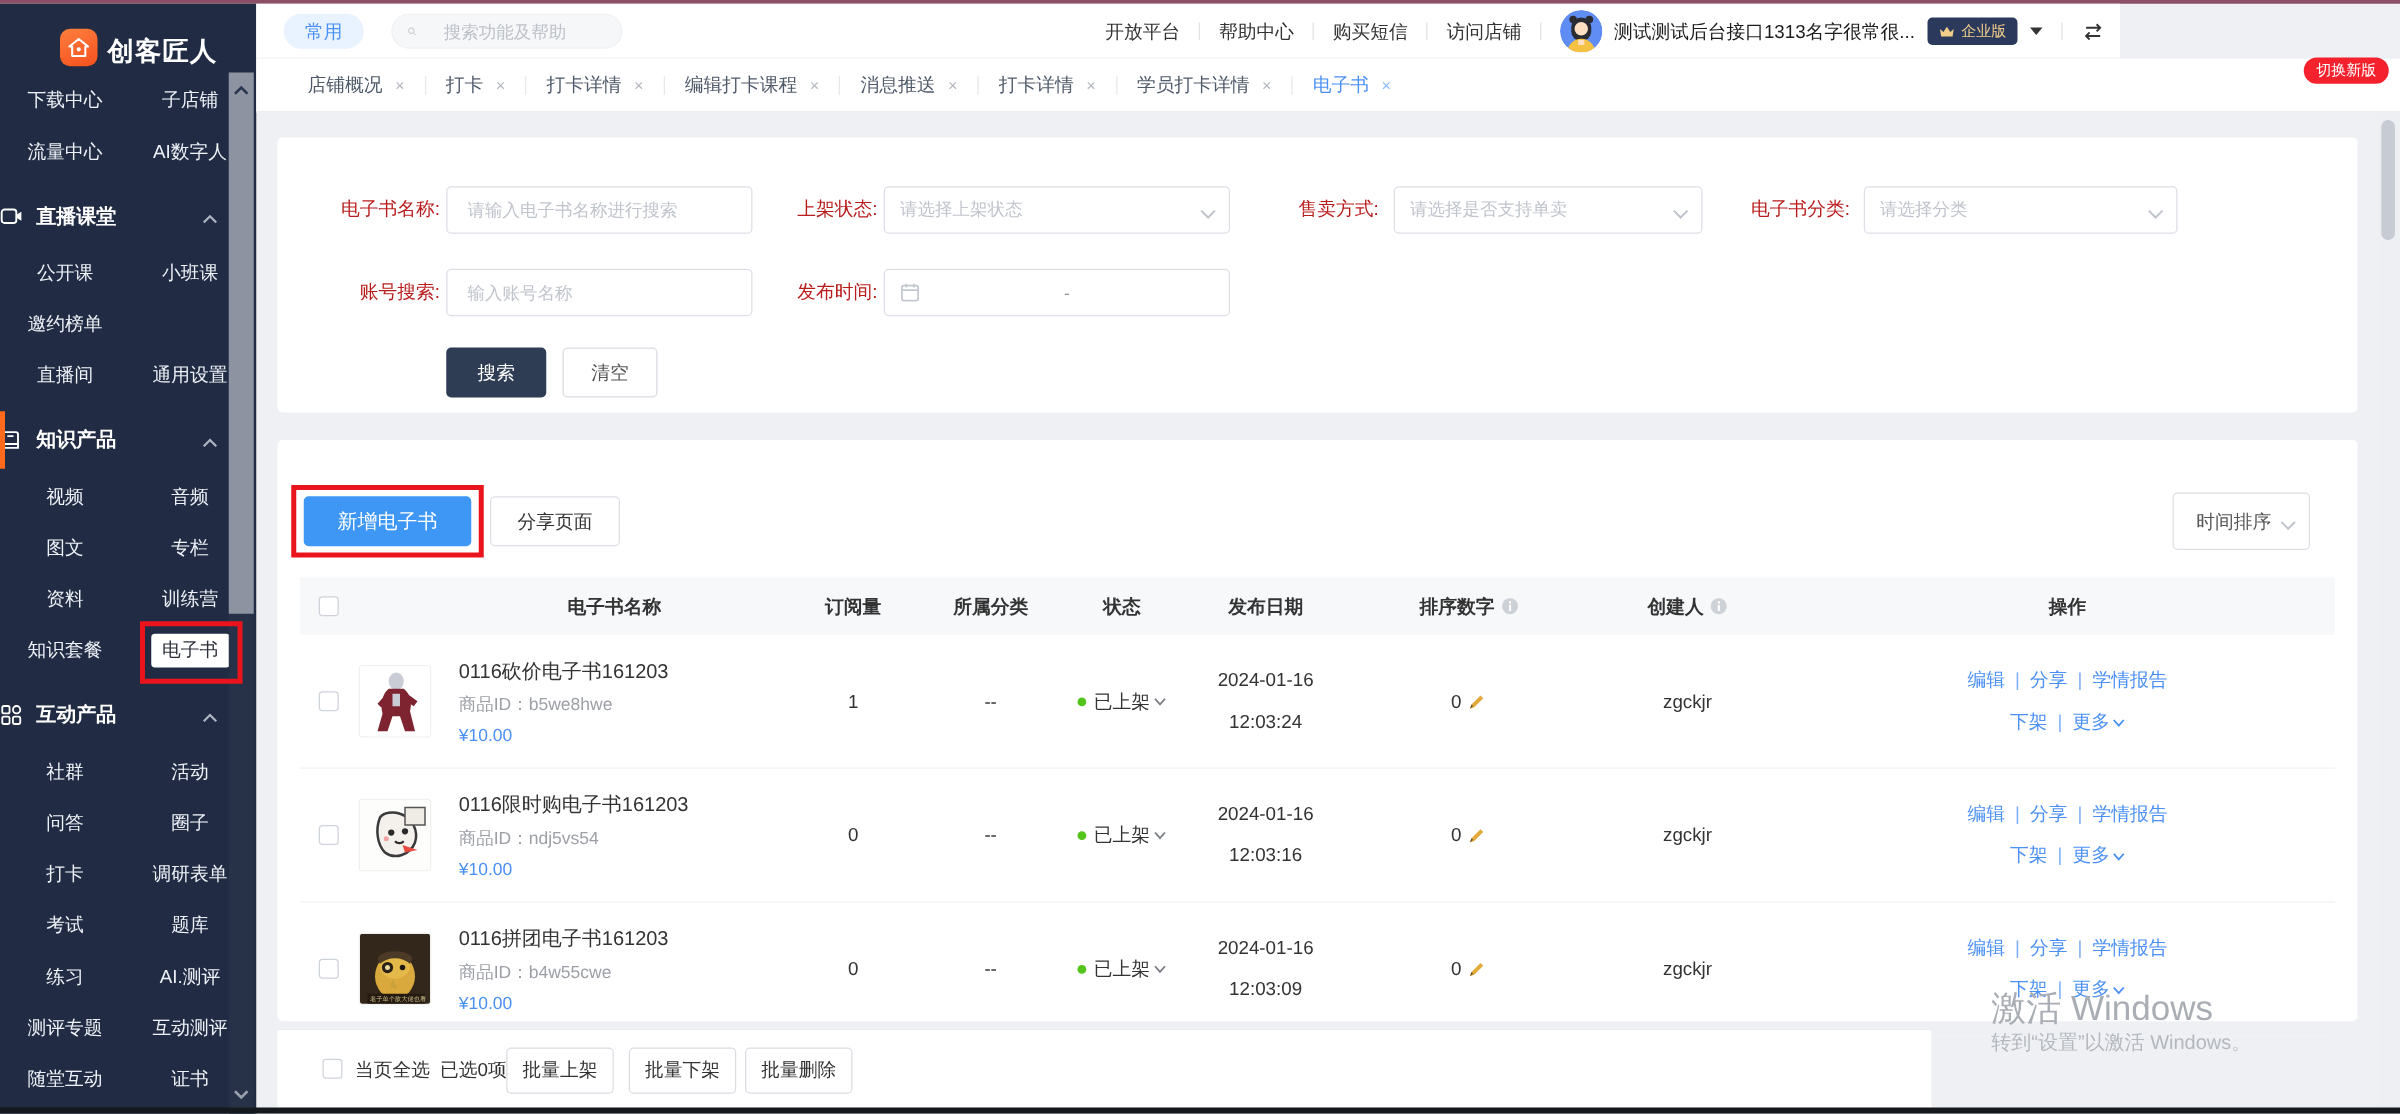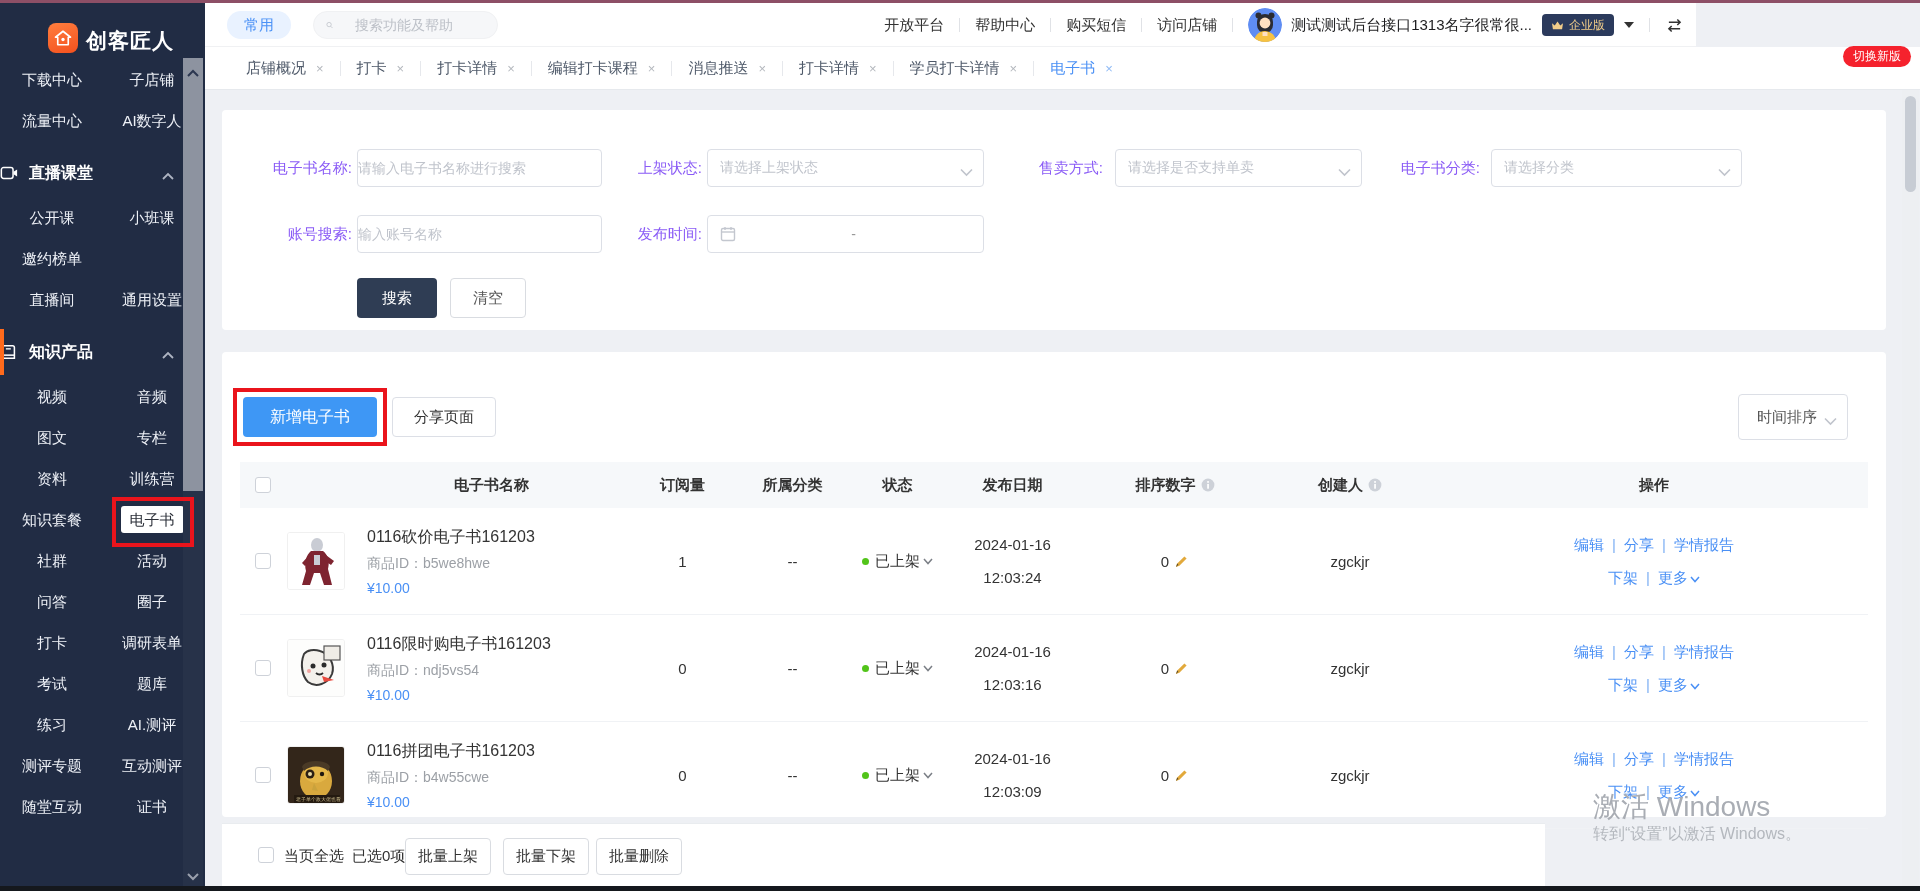--- a/index.html
+++ b/index.html
@@ -57,23 +57,23 @@
   .tabbar { position:absolute; left:205px; top:47px; width:1715px; height:43px; background:#fff;
     border-bottom:1px solid #e6e9ed; display:flex; align-items:center; padding-left:25px; z-index:15; }
   .tab { display:flex; align-items:center; padding:0 16px; font-size:15px; color:#4e5969; cursor:pointer; white-space:nowrap;justify-content:space-between; }
   .tab .tab-close { margin-left:10px; font-size:13px; color:#b3b7bd; }
   .tab.active { color:#4a90f5; }
   .tab.active .tab-close { color:#8db9f5; }
   .tab-sep { width:1px; height:15px; background:#e6e8ec; }
 
   
   .filter-card { position:absolute; left:222px; top:110px; width:1664px; height:220px; background:#fff; border-radius:4px; }
-  .f-label { position:absolute; font-size:15px; color:#8b5cf6; text-align:right; line-height:38px; }
+  .f-label { position:absolute; font-size:15px; color:#b91c1c; text-align:right; line-height:38px; }
   .f-input, .f-select, .f-date { position:absolute; height:38px; border:1px solid #dcdfe6; border-radius:4px; background:#fff; }
-  .f-input { padding:0 0; font-size:14px; color:#333; outline:none; font-family:"Liberation Sans","DejaVu Sans",sans-serif; }
+  .f-input { padding:0 16px; font-size:14px; color:#333; outline:none; font-family:"Liberation Sans","DejaVu Sans",sans-serif; }
   .f-input::placeholder { color:#c0c4cc; }
   .f-select { display:flex; align-items:center; padding:0 30px 0 12px; cursor:pointer; }
   .f-select .ph { font-size:14px; color:#c0c4cc; white-space:nowrap; overflow:hidden; flex:1; }
   .f-select .sel-caret { position:absolute; right:10px; top:13px; }
   .f-date { display:flex; align-items:center; padding:0 12px; cursor:pointer; }
   .f-date .dash { flex:1; text-align:center; font-size:14px; color:#999; }
   .btn { display:flex; align-items:center; justify-content:center; border-radius:4px; font-size:15px; cursor:pointer; }
   .btn-dark { position:absolute; left:135px; top:168px; width:80px; height:40px; background:#2f3d54; color:#fff; }
   .btn-plain { position:absolute; left:228px; top:168px; width:76px; height:40px; background:#fff; border:1px solid #d9dce1; color:#555; }
 
@@ -191,20 +191,34 @@
           <div class="sb-cell"><span class="sb-item">图文</span></div>
           <div class="sb-cell c2"><span class="sb-item">专栏</span></div>
         </div>
         <div class="sb-row">
           <div class="sb-cell"><span class="sb-item">资料</span></div>
           <div class="sb-cell c2"><span class="sb-item">训练营</span></div>
         </div>
         <div class="sb-row">
           <div class="sb-cell"><span class="sb-item">知识套餐</span></div>
           <div class="sb-cell c2"><span class="sb-item active">电子书</span></div>
+        </div>
+        <div class="sb-header">
+          <span style="display: inline-flex;">
+            <svg width="18" height="18" viewBox="0 0 20 20">
+              <rect x="2" y="2" width="6.5" height="6.5" rx="1.5" fill="none" stroke="#fff" stroke-width="1.6"></rect>
+              <rect x="11.5" y="2" width="6.5" height="6.5" rx="3.2" fill="none" stroke="#fff" stroke-width="1.6"></rect>
+              <rect x="2" y="11.5" width="6.5" height="6.5" rx="1.5" fill="none" stroke="#fff" stroke-width="1.6"></rect>
+              <rect x="11.5" y="11.5" width="6.5" height="6.5" rx="1.5" fill="none" stroke="#fff" stroke-width="1.6"></rect>
+            </svg>
+          </span>
+          <span class="sb-title">互动产品</span>
+          <span class="sb-caret"><svg width="12" height="8" viewBox="0 0 12 8">
+              <polyline points="1,7 6,2 11,7" fill="none" stroke="#aeb4c2" stroke-width="1.8"></polyline>
+            </svg></span>
         </div>
         <div class="sb-row">
           <div class="sb-cell"><span class="sb-item">社群</span></div>
           <div class="sb-cell c2"><span class="sb-item">活动</span></div>
         </div>
         <div class="sb-row">
           <div class="sb-cell"><span class="sb-item">问答</span></div>
           <div class="sb-cell c2"><span class="sb-item">圈子</span></div>
         </div>
         <div class="sb-row">

